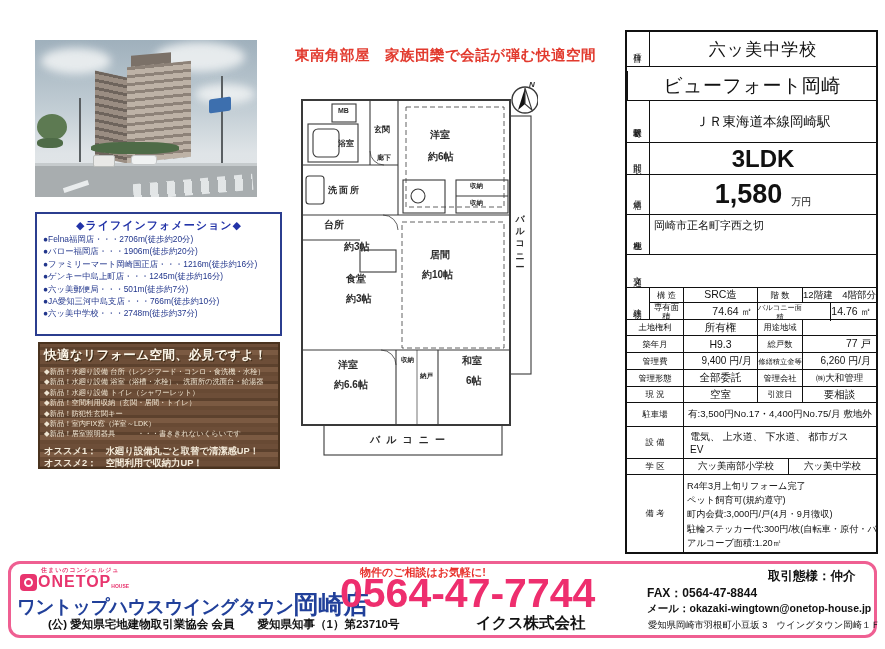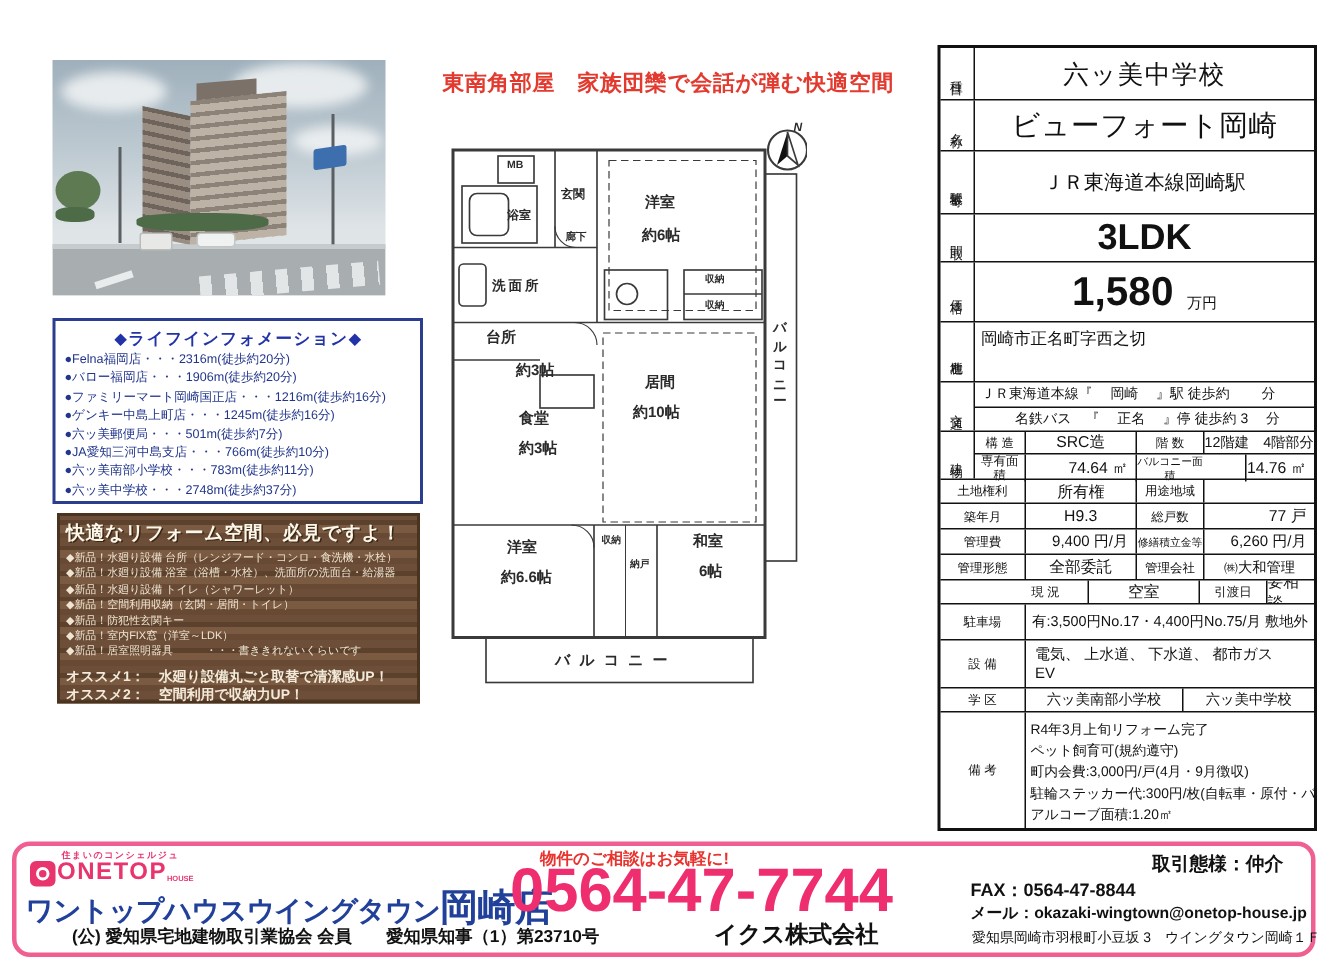--- a/index.html
+++ b/index.html
@@ -121,27 +121,26 @@
     <div class="sign"></div>
     <div class="road"></div>
     <div class="xwalk"></div>
     <div class="mark"></div>
     <div class="car" style="left:96px;bottom:32px;width:26px;height:10px;"></div>
     <div class="van"></div>
   </div>
 
   <div id="lifeinfo" class="abs">
     <div class="ttl">◆ライフインフォメーション◆</div>
-    <div class="it">●Felna福岡店・・・2316m(徒歩約20分)</div>
+    <div class="it">●Felna福岡店・・・2706m(徒歩約20分)</div>
     <div class="it">●バロー福岡店・・・1906m(徒歩約20分)</div>
     <div class="it">●ファミリーマート岡崎国正店・・・1216m(徒歩約16分)</div>
     <div class="it">●ゲンキー中島上町店・・・1245m(徒歩約16分)</div>
     <div class="it">●六ッ美郵便局・・・501m(徒歩約7分)</div>
     <div class="it">●JA愛知三河中島支店・・・766m(徒歩約10分)</div>
-    <div class="it">●六ッ美南部小学校・・・783m(徒歩約11分)</div>
     <div class="it">●六ッ美中学校・・・2748m(徒歩約37分)</div>
   </div>
 
   <div id="reform" class="abs">
     <div class="ttl">快適なリフォーム空間、必見ですよ！</div>
     <div class="it">◆新品！水廻り設備 台所（レンジフード・コンロ・食洗機・水栓）</div>
     <div class="it">◆新品！水廻り設備 浴室（浴槽・水栓）、洗面所の洗面台・給湯器</div>
     <div class="it">◆新品！水廻り設備 トイレ（シャワーレット）</div>
     <div class="it">◆新品！空間利用収納（玄関・居間・トイレ）</div>
     <div class="it">◆新品！防犯性玄関キー</div>
@@ -225,21 +224,21 @@
     <div class="fp" style="left:231px;top:0px;font-size:8px;font-style:italic;">N</div>
   </div>
 
   <div id="spec" class="abs">
     <div class="tr" style="height:34px;">
       <div class="td vlab">
           <span>種目</span>
         </div>
       <div class="td big1" style="flex:1;">六ッ美中学校</div>
     </div>
-    <div class="tr" style="height:34px;">
+    <div class="tr" style="height:34px;flex-direction:column;">
       <div class="td vlab">
           <span>名称</span>
         </div>
       <div class="td big2" style="flex:1;">ビューフォート岡崎</div>
     </div>
     <div class="tr" style="height:42px;">
       <div class="td vlab">
           <span style="letter-spacing:0;">最寄駅</span>
         </div>
       <div class="td two-line" style="flex:1;">
@@ -265,28 +264,20 @@
     <div class="tr" style="height:40px;">
       <div class="td vlab">
           <span style="letter-spacing:0;">所在地</span>
         </div>
       <div class="td addr" style="flex:1;">岡崎市正名町字西之切</div>
     </div>
     <div class="tr" style="height:33px;">
       <div class="td vlab">
           <span>交通</span>
         </div>
-      <div class="subcol" style="border-left:1px solid #111;">
-        <div class="subrow">
-            <div class="td kline" style="flex:1;border-left:none;">ＪＲ東海道本線『　 岡崎 　』駅 徒歩約　　 分</div>
-          </div>
-        <div class="subrow">
-            <div class="td kline" style="flex:1;border-left:none;justify-content:center;">名鉄バス　『　 正名 　』停 徒歩約 3 　分</div>
-          </div>
-      </div>
     </div>
     <div class="tr" style="height:32px;">
       <div class="td vlab">
           <span>建物</span>
         </div>
       <div class="subcol" style="border-left:1px solid #111;">
         <div class="subrow">
           <div class="td lab" style="width:33px;border-left:none;">構 造</div>
           <div class="td val" style="width:74px;">SRC造</div>
           <div class="td lab" style="width:45px;">階 数</div>
@@ -317,21 +308,21 @@
       <div class="td val val-r" style="width:74px;font-size:10px;">9,400 円/月</div>
       <div class="td lab" style="width:45px;font-size:7.2px;">修繕積立金等</div>
       <div class="td val val-r" style="flex:1;font-size:10px;">6,260 円/月</div>
     </div>
     <div class="tr" style="height:17px;">
       <div class="td lab" style="width:56px;">管理形態</div>
       <div class="td val" style="width:74px;">全部委託</div>
       <div class="td lab" style="width:45px;">管理会社</div>
       <div class="td val" style="flex:1;font-size:9.5px;">㈱大和管理</div>
     </div>
-    <div class="tr" style="height:16px;padding-left:42px;">
+    <div class="tr" style="height:16px;">
       <div class="td lab" style="width:56px;">現 況</div>
       <div class="td val" style="width:74px;text-align:center;">空室</div>
       <div class="td lab" style="width:45px;">引渡日</div>
       <div class="td val" style="flex:1;">要相談</div>
     </div>
     <div class="tr" style="height:24px;">
       <div class="td lab" style="width:56px;">駐車場</div>
       <div class="td val kline" style="flex:1;font-size:9.6px;">有:3,500円No.17・4,400円No.75/月 敷地外</div>
     </div>
     <div class="tr" style="height:32px;">

